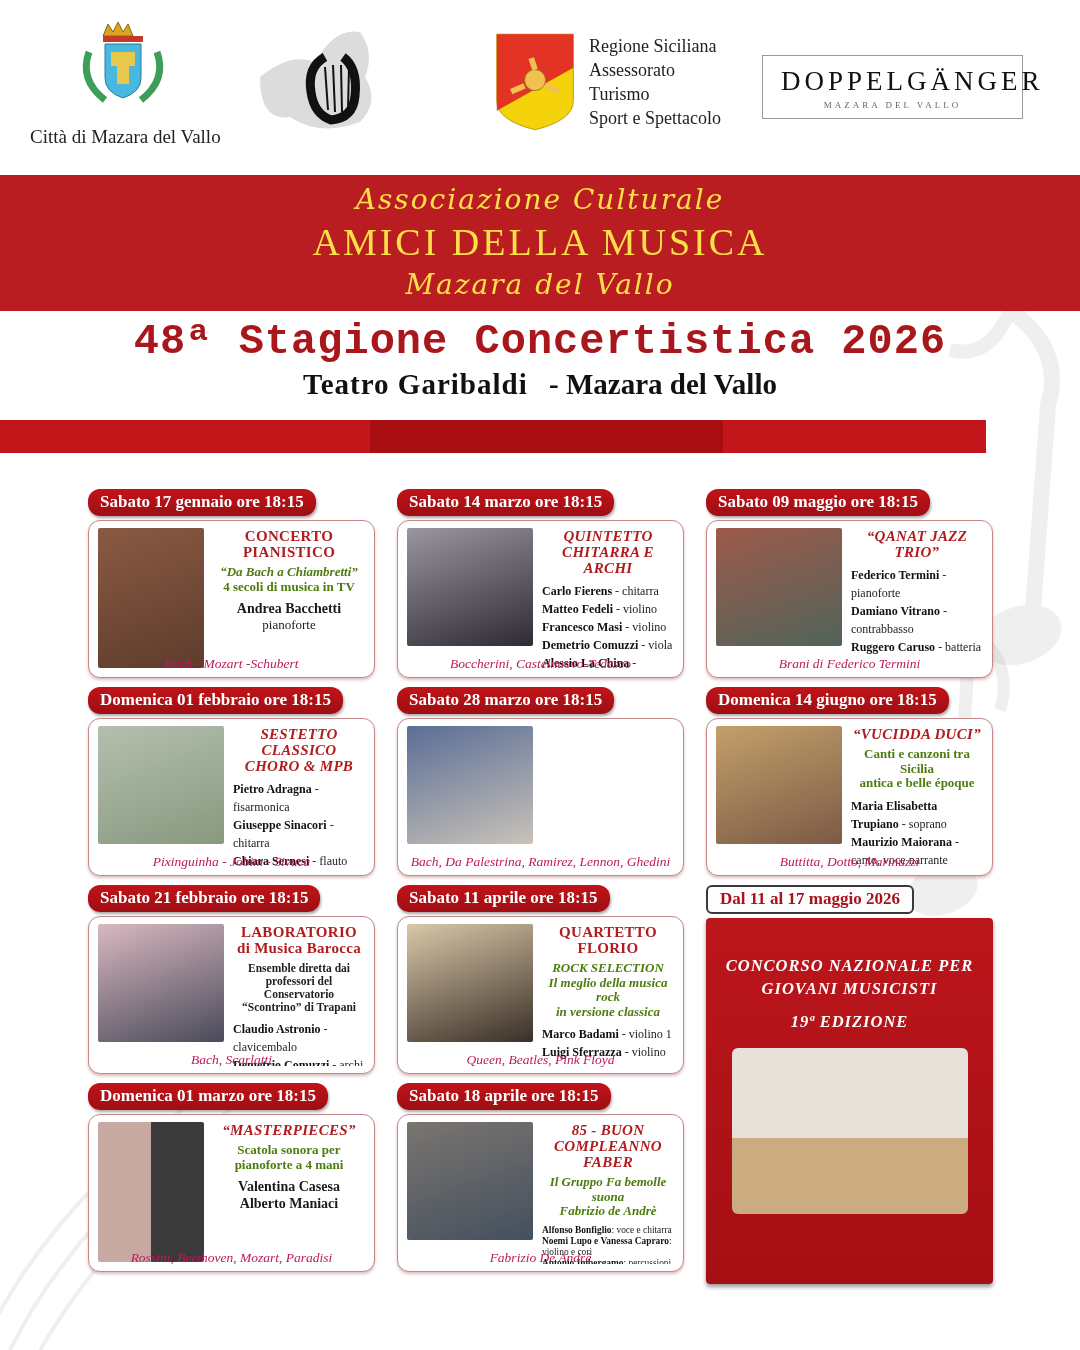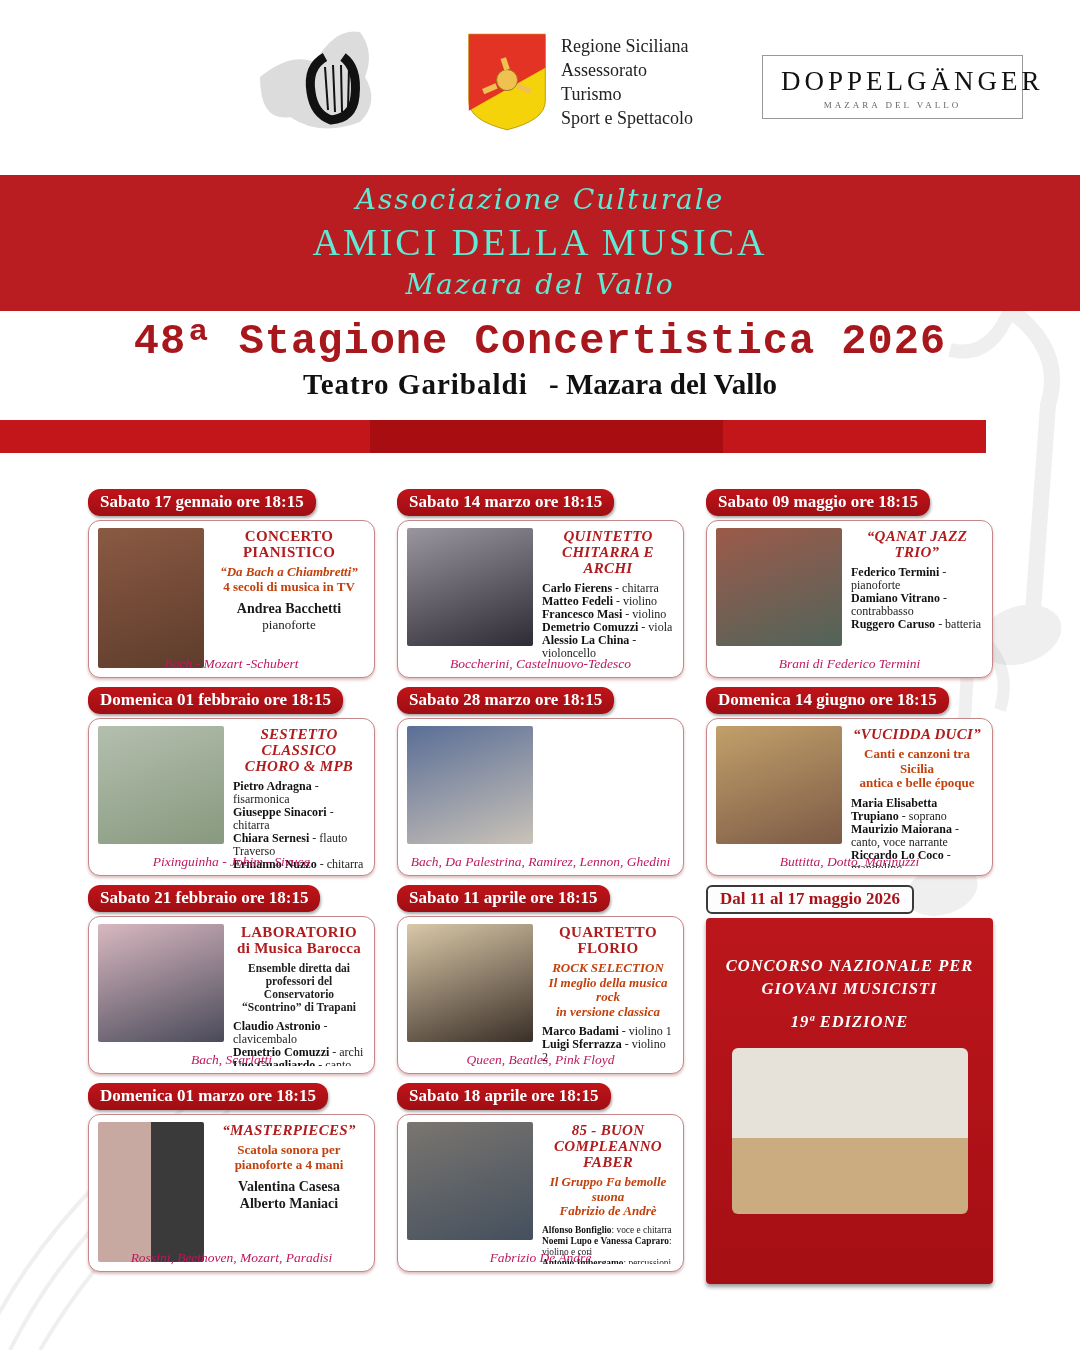--- a/index.html
+++ b/index.html
@@ -9,21 +9,21 @@
   .wm{position:absolute;opacity:.13;pointer-events:none;}
   
   .hdr-block{position:absolute;text-align:center;}
   .city-caption{font-size:19px;color:#222;margin-top:4px;white-space:nowrap;}
   .region-lines{font-size:18px;line-height:24px;text-align:left;color:#222;}
   .dopp-box{border:1px solid #999;background:#fff;padding:10px 18px 8px;text-align:center;}
   .dopp-title{font-size:27px;letter-spacing:4px;color:#111;}
   .dopp-sub{font-size:9px;letter-spacing:3px;color:#666;margin-top:3px;}
   
   .banner{position:absolute;left:0;top:175px;width:1080px;height:136px;background:#b91d22;
-          color:#5eead4;text-align:center;}
+          color:#fde047;text-align:center;}
   .banner .l1{font-family:"DejaVu Serif",serif;font-style:italic;font-size:28px;padding-top:8px;letter-spacing:2px;}
   .banner .l2{font-size:38px;letter-spacing:3px;margin-top:4px;}
   .banner .l3{font-family:"DejaVu Serif",serif;font-style:italic;font-size:28px;margin-top:4px;letter-spacing:2px;}
   
   .title-wrap{position:absolute;left:0;top:318px;width:1080px;text-align:center;}
   .main-title{font-size:42px;font-weight:bold;color:#a8171c;letter-spacing:1px;font-family:Liberation Mono, monospace;}
   .venue{font-size:29px;font-weight:bold;color:#111;margin-top:2px;}
   .venue .vb{letter-spacing:1px;}
   .venue .vr{margin-left:14px;}
   .red-band{position:absolute;left:0;top:420px;width:986px;height:33px;background:#c3161a;}
@@ -35,26 +35,26 @@
              font-size:17px;font-weight:bold;padding:3px 12px 4px;border-radius:12px;
              box-shadow:1px 2px 3px rgba(0,0,0,.35);white-space:nowrap;}
   .card{position:relative;height:158px;margin-top:4px;background:#fff;border:1.4px solid #c4878a;
         border-radius:12px;box-shadow:0 2px 3px rgba(160,70,70,.35);padding:7px 9px;box-sizing:border-box;}
   .card-main{display:flex;height:100%;}
   .photo{flex:none;width:126px;height:118px;border-radius:2px;}
   .photo.portrait{width:106px;height:140px;}
   .info{flex:1;padding-left:9px;text-align:center;overflow:hidden;}
   .c-title div{font-size:15px;line-height:16px;font-weight:bold;color:#b01d1f;letter-spacing:.3px;}
   .c-sub{margin-top:5px;}
-  .c-sub div{font-size:13px;line-height:14.5px;font-weight:bold;color:#c2410c;}
+  .c-sub div{font-size:13px;line-height:14.5px;font-weight:bold;color:#4d7c0f;}
   .c-desc{margin-top:6px;}
   .c-desc div{font-size:11.5px;line-height:13px;font-weight:bold;color:#222;}
   .c-perf{margin-top:6px;text-align:left;}
   .c-perf.center{text-align:center;}
-  .c-perf .pl{font-size:12px;line-height:13px;color:#222;}
+  .c-perf .pl{font-size:12px;line-height:18px;color:#222;}
   .c-perf .pl b{color:#111;}
   .c-perf.small .pl{font-size:9.4px;line-height:11px;}
   .c-perf .pn{font-size:14px;font-weight:bold;line-height:17px;}
   .c-perf .pr{font-size:13px;line-height:16px;}
   .italic{font-style:italic;}
   .c-footer{position:absolute;left:0;right:0;bottom:5px;text-align:center;font-size:13.5px;
             font-style:italic;color:#be185d;}
   
   .contest-chip{display:inline-block;background:#fdfdfd;border:2px solid #3a3a3a;border-radius:6px;
                 color:#a8131a;font-size:17px;font-weight:bold;padding:2px 12px 3px;white-space:nowrap;}
@@ -88,35 +88,47 @@
     </g>
   </svg>
   <svg class="wm" style="left:-30px;top:1080px;" width="260" height="270" viewBox="0 0 260 270">
     <g stroke="#8a8a8a" stroke-width="4" fill="none">
       <path d="M10 270 Q80 120 240 10"></path>
       <path d="M40 270 Q110 130 260 30"></path>
       <path d="M70 270 Q140 150 260 60"></path>
     </g>
   </svg>
 
+  <div class="hdr-block" style="left:30px;top:18px;width:185px;">
+    <svg width="100" height="100" viewBox="0 0 100 100">
+      <path d="M30 18 l5 -12 5 8 5 -10 5 10 5 -8 5 12 z" fill="#d9a520" stroke="#8a6510"></path>
+      <rect x="30" y="18" width="40" height="6" fill="#c23b2a"></rect>
+      <path d="M32 26 h36 v34 q0 14 -18 20 q-18 -6 -18 -20 z" fill="#49b8e0" stroke="#2a7a9a"></path>
+      <rect x="38" y="34" width="24" height="14" fill="#e8c84a"></rect>
+      <rect x="44" y="48" width="12" height="18" fill="#e8c84a"></rect>
+      <path d="M16 34 q-10 28 16 48" fill="none" stroke="#3d9e57" stroke-width="7"></path>
+      <path d="M84 34 q10 28 -16 48" fill="none" stroke="#3d9e57" stroke-width="7"></path>
+    </svg>
+    <div class="city-caption">Città di Mazara del Vallo</div>
+  </div>
 
   <div class="hdr-block" style="left:240px;top:22px;width:150px;">
     <svg width="150" height="125" viewBox="0 0 150 125">
       <path d="M20 55 q30 -25 55 -15 q20 -35 45 -30 q15 20 5 45 q15 25 -5 45 q-40 15 -70 -5 q-30 5 -30 -40 z" fill="#dcdcdc"></path>
       <path d="M85 35 q-18 10 -14 35 q3 22 20 28 q22 -2 24 -24 q3 -28 -12 -39" fill="none" stroke="#111" stroke-width="9"></path>
       <g stroke="#111" stroke-width="2">
         <line x1="85" y1="45" x2="88" y2="88"></line>
           <line x1="93" y1="43" x2="95" y2="90"></line>
         <line x1="101" y1="43" x2="102" y2="90"></line>
           <line x1="109" y1="45" x2="108" y2="88"></line>
       </g>
     </svg>
   </div>
 
-  <div class="hdr-block" style="left:465px;top:28px;width:240px;text-align:left;">
+  <div class="hdr-block" style="left:493px;top:28px;width:240px;text-align:left;">
     <div style="display:flex;align-items:center;">
       <svg width="88" height="108" viewBox="0 0 88 108">
         <path d="M4 4 h80 v70 q0 20 -40 30 q-40 -10 -40 -30 z" fill="#f4d30a" stroke="#b99a00"></path>
         <path d="M4 4 h80 v35 l-80 45 z" fill="#e23325"></path>
         <circle cx="44" cy="52" r="11" fill="#f0c050" stroke="#9a7820"></circle>
         <path d="M44 41 l-4 -12 M33 58 l-14 6 M55 58 l14 6" stroke="#f0c050" stroke-width="6" fill="none"></path>
       </svg>
       <div class="region-lines" style="margin-left:12px;">
         <div>Regione Siciliana</div>
         <div>Assessorato Turismo</div>

